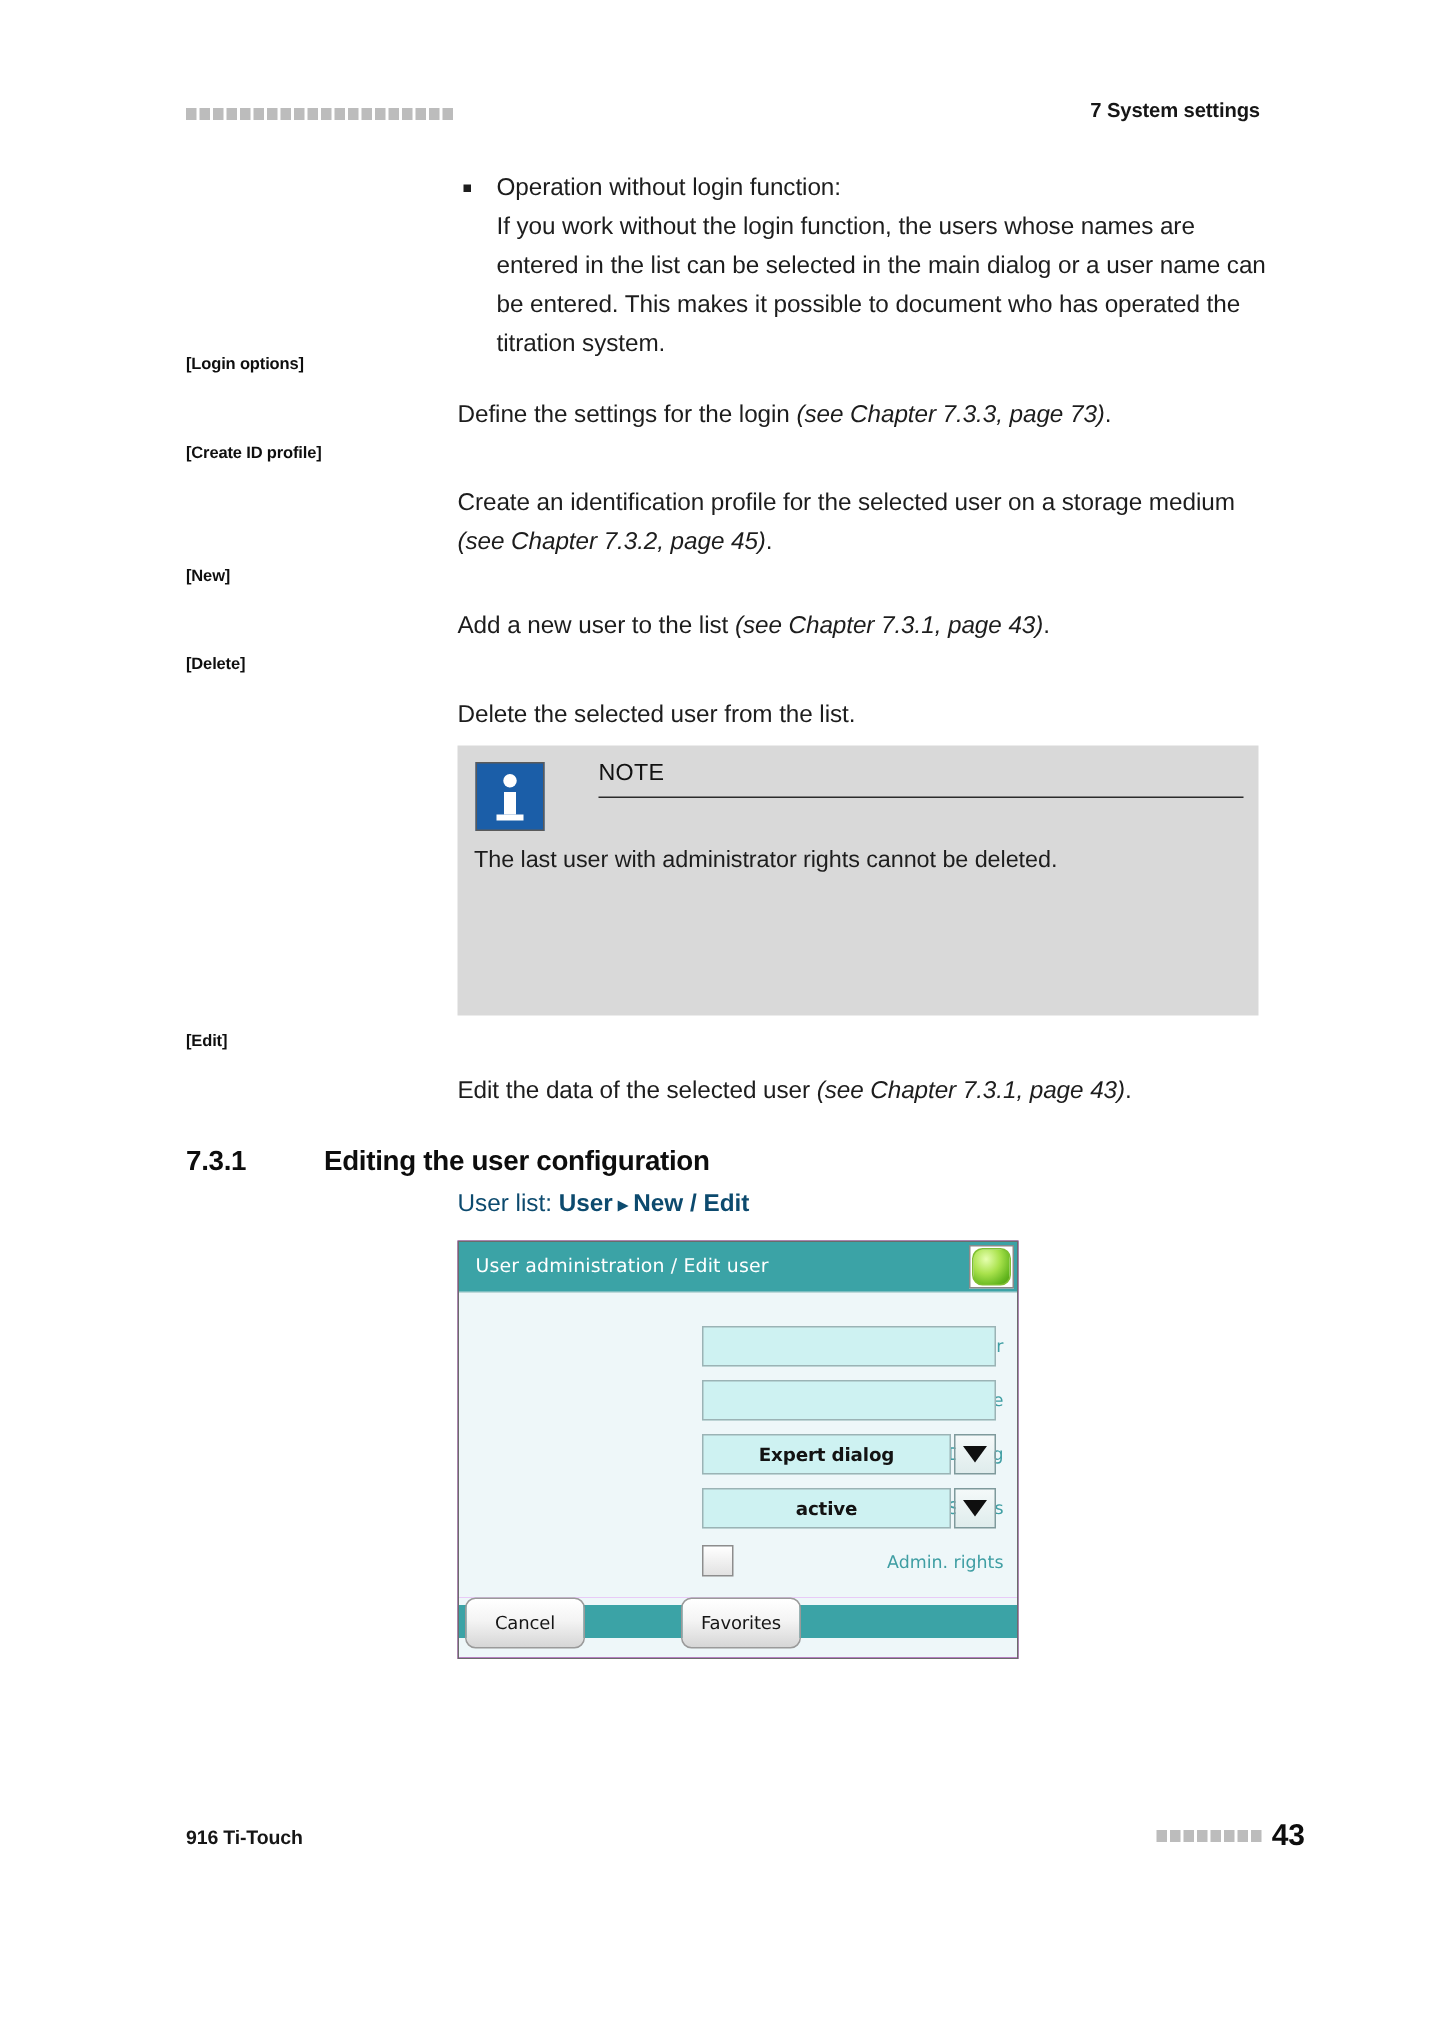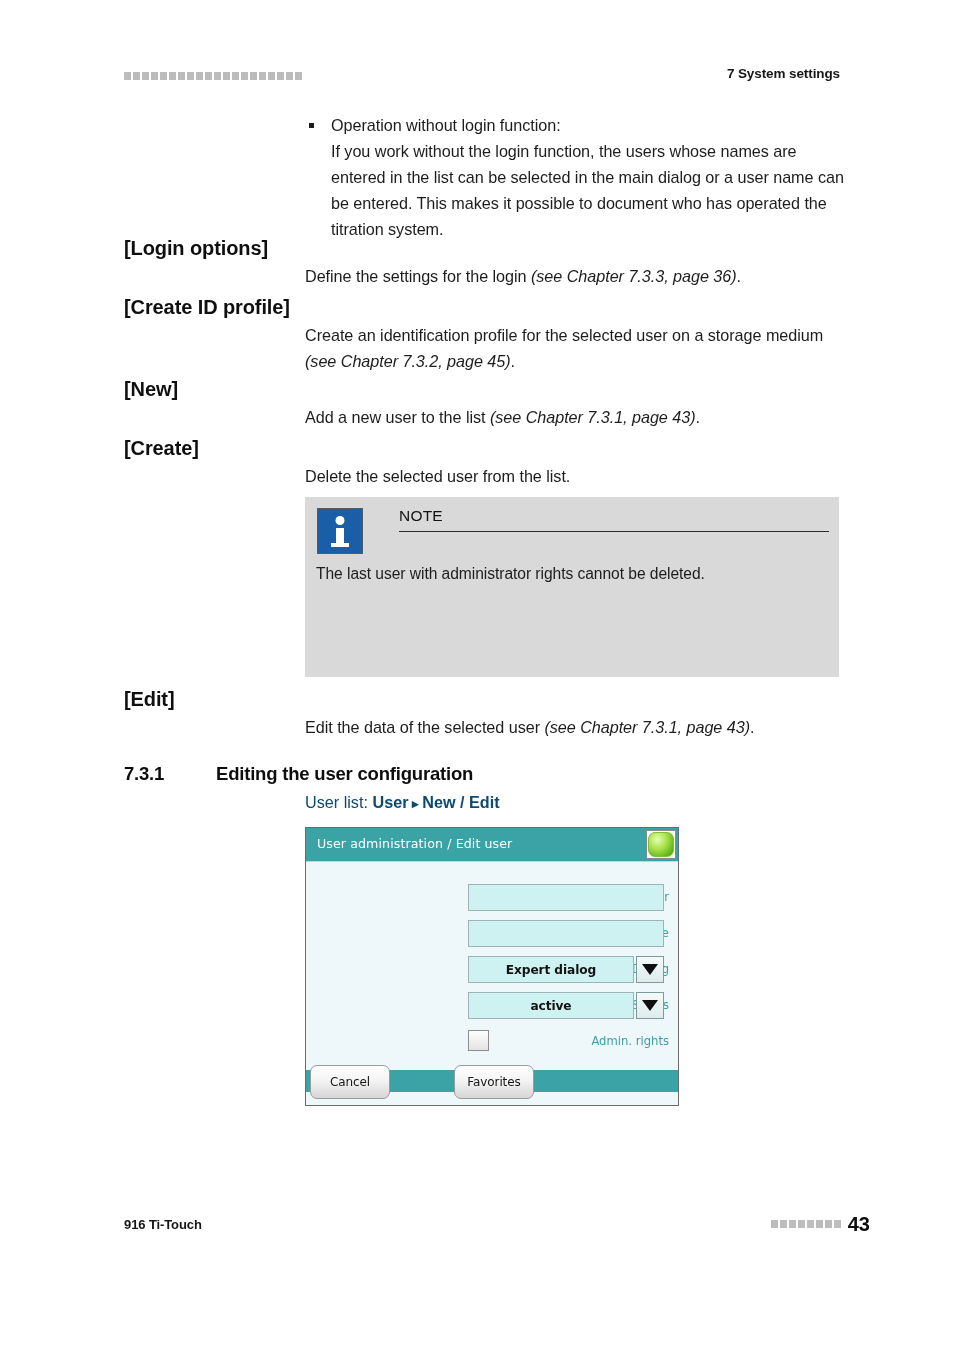--- a/index.html
+++ b/index.html
@@ -63,21 +63,21 @@
     width: 545px;
     font-size: 16.2px;
     line-height: 26.1px;
     color: #1d1d1d;
     letter-spacing: -0.05px;
   }
   .label-col {
     position: absolute;
     left: 124px;
     width: 190px;
-    font-size: 20px;
+    font-size: 11px;
     font-weight: bold;
     color: #0f0f0f;
     letter-spacing: -0.1px;
   }
 
   ul.bullets {
     margin: 0;
     padding: 0;
     list-style: none;
   }
@@ -463,34 +463,34 @@
     <ul class="bullets">
       <li>
         <span>Operation without login function:</span><br>
         <span>If you work without the login function, the users whose names are entered in the list can be selected in the main dialog or a user name can be entered. This makes it possible to document who has operated the titration system.</span>
       </li>
     </ul>
   </div>
 
   <div class="label-col" style="top:237px;">[Login options]</div>
   <div class="body-col" style="top:263px;">
-    <span>Define the settings for the login </span><span class="it">(see Chapter 7.3.3, page 36)</span><span>.</span>
+    <span>Define the settings for the login </span><span class="it">(see Chapter 7.3.3, page 73)</span><span>.</span>
   </div>
 
   <div class="label-col" style="top:296px;">[Create ID profile]</div>
   <div class="body-col" style="top:322px;">
     <span>Create an identification profile for the selected user on a storage medium </span><span class="it">(see Chapter 7.3.2, page 45)</span><span>.</span>
   </div>
 
   <div class="label-col" style="top:378px;">[New]</div>
   <div class="body-col" style="top:404px;">
     <span>Add a new user to the list </span><span class="it">(see Chapter 7.3.1, page 43)</span><span>.</span>
   </div>
 
-  <div class="label-col" style="top:437px;">[Create]</div>
+  <div class="label-col" style="top:437px;">[Delete]</div>
   <div class="body-col" style="top:463px;">
     <span>Delete the selected user from the list.</span>
   </div>
 
   <div class="note-box">
     <div class="note-icon">
       <div class="i-dot"></div>
       <div class="i-stem"></div>
       <div class="i-base"></div>
     </div>

